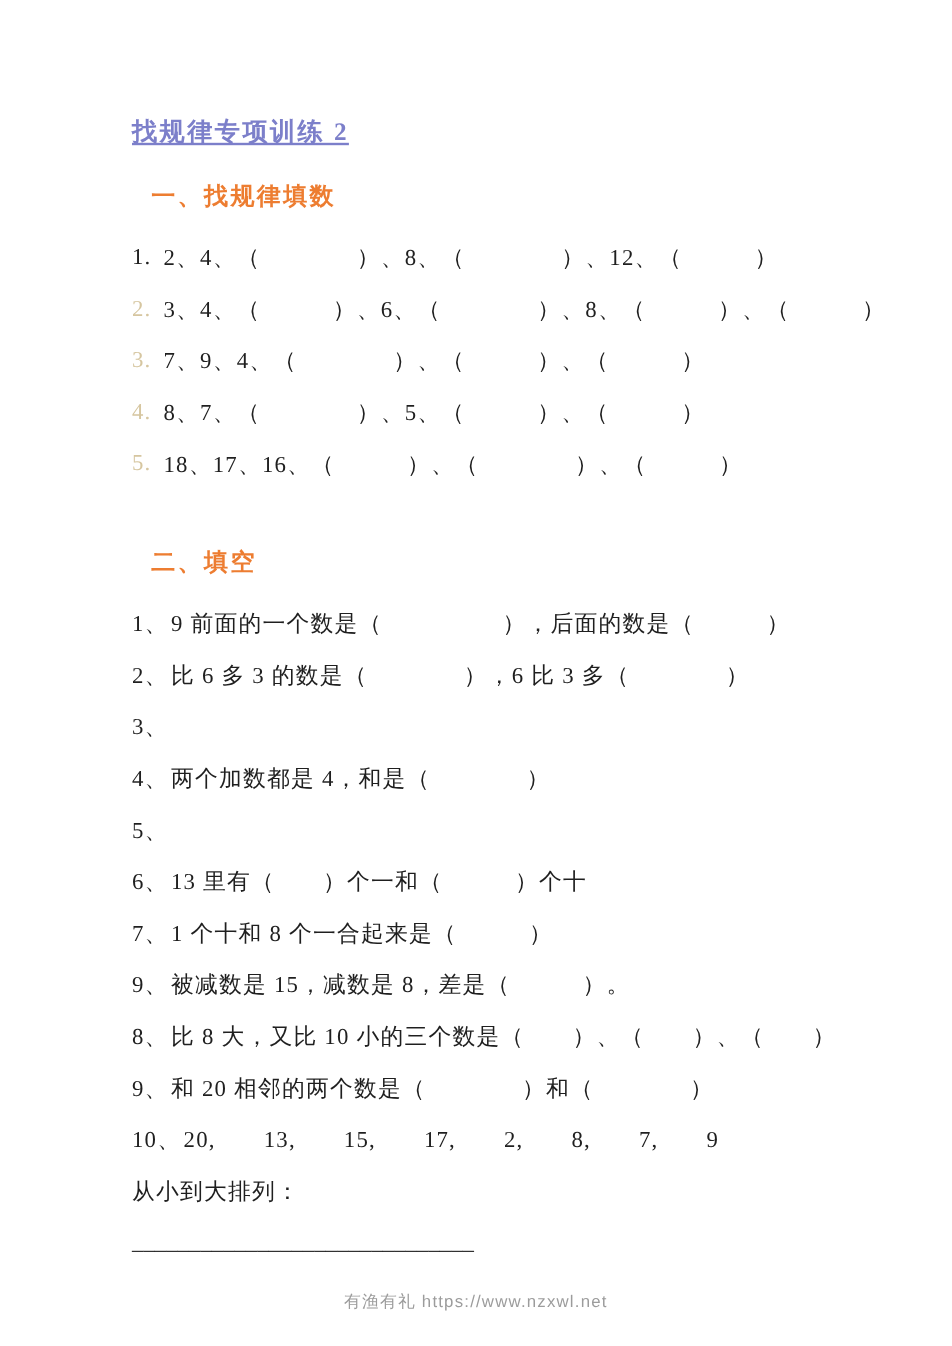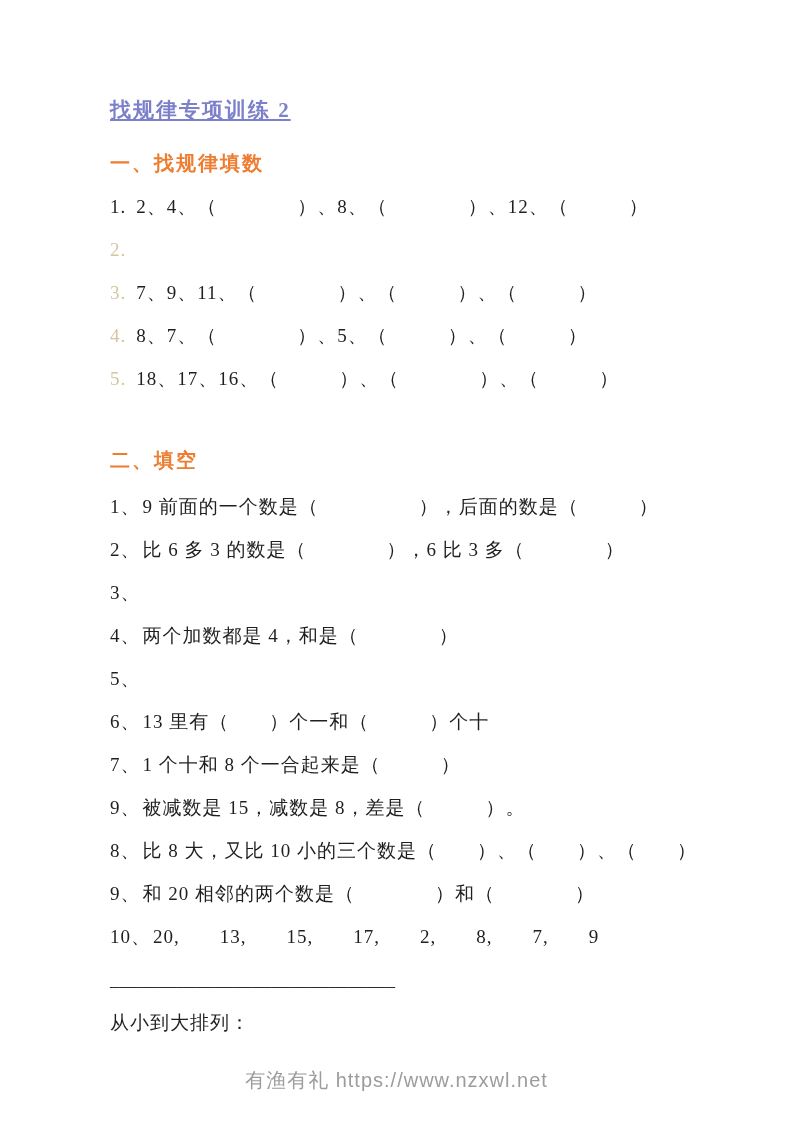--- a/index.html
+++ b/index.html
@@ -8,62 +8,63 @@
     font-family: "Liberation Serif", "DejaVu Serif", serif;
     color: #1f1f1f;
   }
   .page { position: absolute; left: 110px; top: 0; right: 60px; }
   .doc-title {
     margin: 96px 0 0 0; font-size: 21px; font-weight: bold;
     color: #7c7fca; letter-spacing: 2px; text-decoration: underline;
   }
   .sec-heading {
     font-size: 20px; font-weight: bold; color: #ed7d31;
-    letter-spacing: 2px; margin: 0;
+    letter-spacing: 2px; margin: 16px;
   }
   .sec1-heading { margin-top: 26px; }
   .sec2-heading { margin-top: 47px; }
   .rows { margin-top: 8px; }
   .rows2 { margin-top: 11px; }
   .q-row {
     height: 43px; display: flex; align-items: center;
     font-size: 19px; letter-spacing: 1px; white-space: pre;
   }
   .q-num { margin-right: 10px; }
   .q-num.tan { color: #d6c6a0; }
   .q-num2 { margin-right: 2px; }
   .q-text { white-space: pre; }
   .answer-line { letter-spacing: 0; }
   .footer {
     position: absolute; left: 0; right: 0; bottom: 28px;
-    text-align: center; font-size: 20px; color: #9c9c9c;
+    text-align: center; font-size: 14px; color: #9c9c9c;
     font-family: "Liberation Sans", "DejaVu Sans", sans-serif;
     letter-spacing: 1px;
   }
 </style>
 </head>
 <body>
 
 <div class="page">
 
   <h1 class="doc-title">找规律专项训练 2</h1>
 
   <h2 class="sec-heading sec1-heading">一、找规律填数</h2>
 
   <div class="rows">
     <div class="q-row">
       <span class="q-num">1.</span>
       <span class="q-text">2、4、（　　　　）、8、（　　　　）、12、（　　　）</span>
     </div>
     <div class="q-row">
       <span class="q-num tan">2.</span>
+      <span class="q-text">3、4、（　　　）、6、（　　　　）、8、（　　　）、（　　　）</span>
     </div>
     <div class="q-row">
       <span class="q-num tan">3.</span>
-      <span class="q-text">7、9、11、（　　　　）、（　　　）、（　　　）</span>
+      <span class="q-text">7、9、4、（　　　　）、（　　　）、（　　　）</span>
     </div>
     <div class="q-row">
       <span class="q-num tan">4.</span>
       <span class="q-text">8、7、（　　　　）、5、（　　　）、（　　　）</span>
     </div>
     <div class="q-row">
       <span class="q-num tan">5.</span>
       <span class="q-text">18、17、16、（　　　）、（　　　　）、（　　　）</span>
     </div>
   </div>
@@ -107,24 +108,24 @@
     </div>
     <div class="q-row">
       <span class="q-num2">9、</span>
       <span class="q-text">和 20 相邻的两个数是（　　　　）和（　　　　）</span>
     </div>
     <div class="q-row">
       <span class="q-num2">10、</span>
       <span class="q-text">20,　　13,　　15,　　17,　　2,　　8,　　7,　　9</span>
     </div>
     <div class="q-row">
-      <span class="q-text answer-line">______________________________</span>
+      <span class="q-text">从小到大排列：</span>
     </div>
     <div class="q-row">
-      <span class="q-text">从小到大排列：</span>
+      <span class="q-text answer-line">______________________________</span>
     </div>
   </div>
 
 </div>
 
 <div class="footer">
   <span>有渔有礼 https://www.nzxwl.net</span>
 </div>
 
 </body></html>

